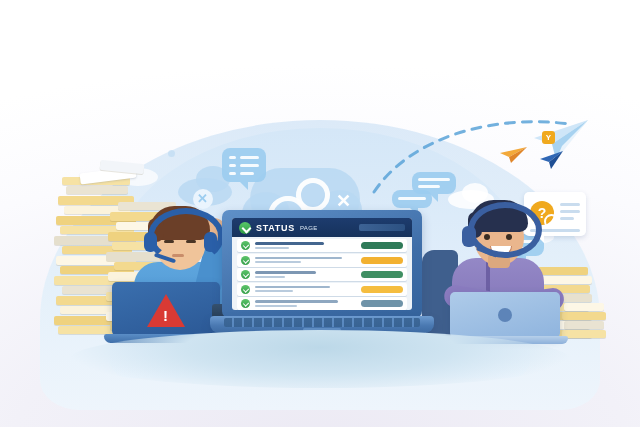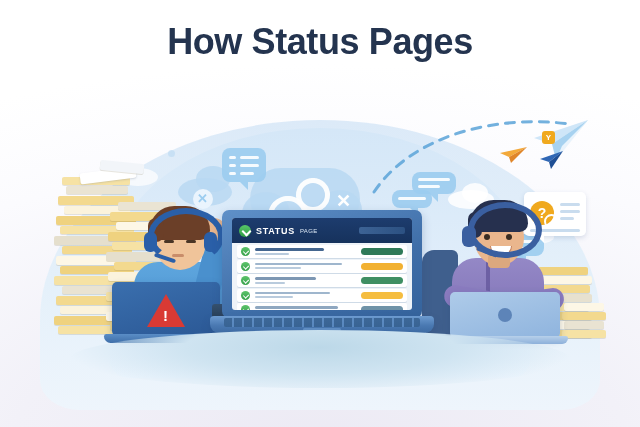--- a/index.html
+++ b/index.html
@@ -127,21 +127,21 @@
   .cl-lid{
     position:absolute;left:0;top:0;width:200px;height:108px;
     background:linear-gradient(160deg,#5f90c8 0%,#3f6ea8 60%,#35639c 100%);
     border-radius:7px;box-shadow:0 4px 10px rgba(40,70,120,.28);
   }
   .cl-screen{
     position:absolute;left:10px;top:8px;width:180px;height:92px;
     background:#eef3f8;border-radius:3px;overflow:hidden;
   }
   .sp-head{
-    height:25px;background:linear-gradient(180deg,#1d3c6e 0%,#16325c 100%);
+    height:19px;background:linear-gradient(180deg,#1d3c6e 0%,#16325c 100%);
     display:flex;align-items:center;padding:0 7px;gap:5px;
   }
   .sp-logo{
     width:12px;height:12px;border-radius:50%;
     background:linear-gradient(180deg,#58c768 0%,#2f9d45 100%);
     position:relative;flex:0 0 auto;
   }
   .sp-logo:after{
     content:"";position:absolute;left:3.5px;top:3px;width:5px;height:5px;
     border-right:2px solid #fff;border-bottom:2px solid #fff;transform:rotate(45deg);
@@ -447,16 +447,15 @@
     </div>
     <div class="cl-base">
       <div class="cl-keys"></div>
       <div class="cl-track"></div>
     </div>
   </div>
 
   <div class="deskshadow"></div>
 
   <div class="title">
-    <div class="t-navy">How Status Pages</div>
   </div>
 
 </div>
 
 </body></html>

